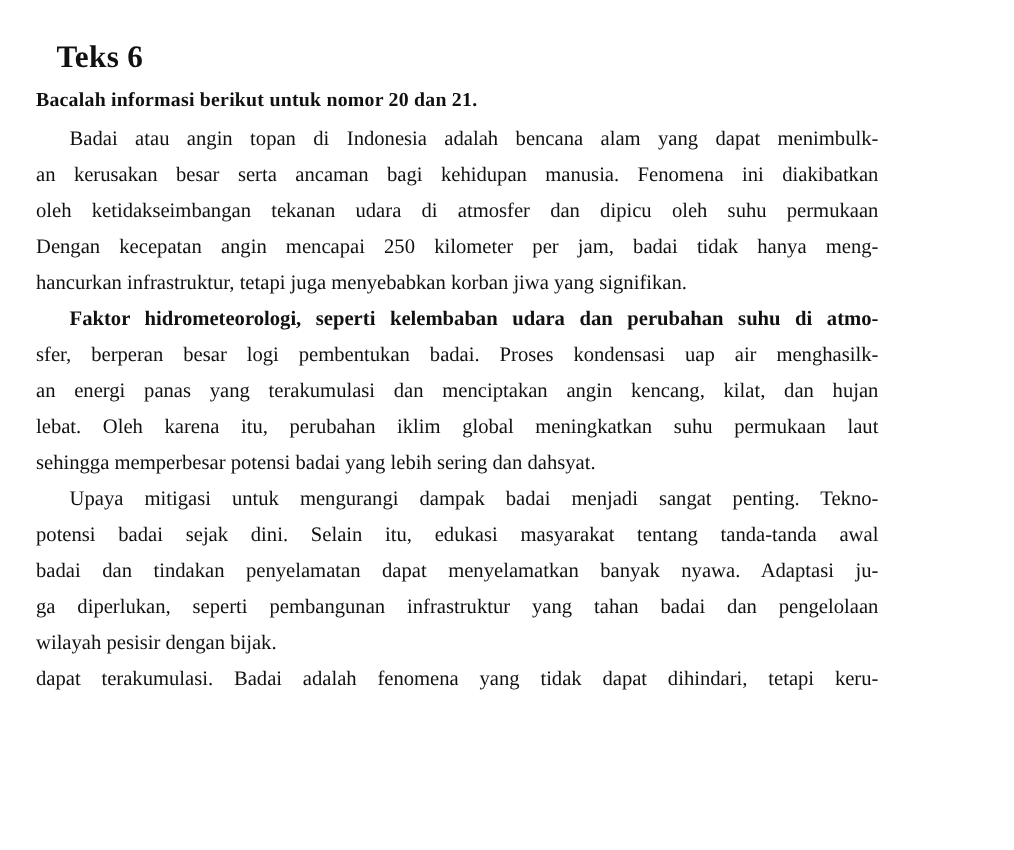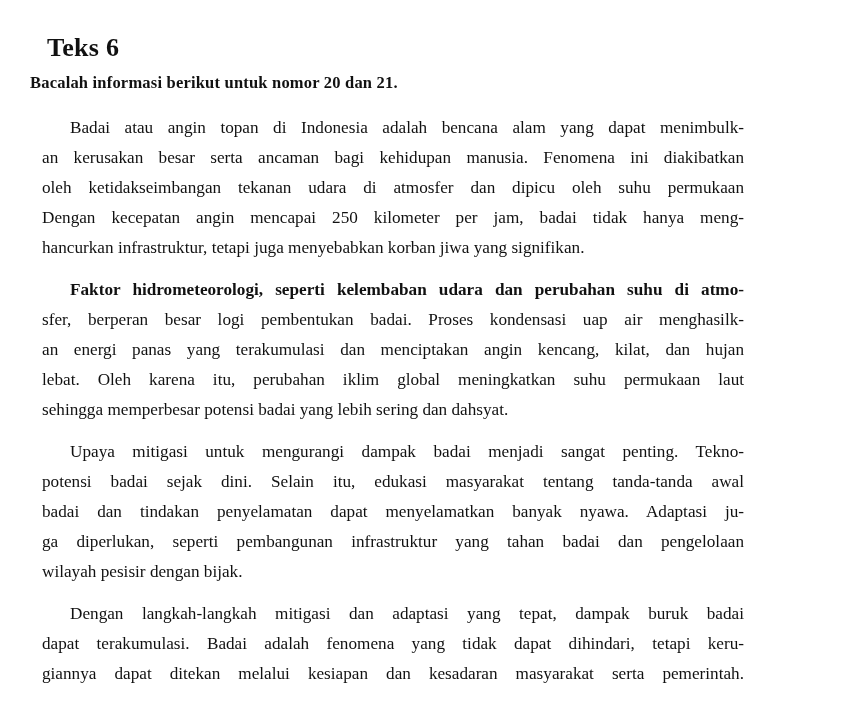--- a/index.html
+++ b/index.html
@@ -44,21 +44,21 @@
       letter-spacing: 0.2px;
       text-align: right;
     }
     .body {
       position: absolute;
       left: 0;
       top: 101px;
       width: 702px;
     }
     .paragraph {
-      margin: 12px;
+      margin: 0;
     }
     .line {
       display: block;
       width: 702px;
       height: 30px;
       line-height: 30px;
       font-family: "Liberation Serif", "DejaVu Serif", serif;
       font-size: 17.2px;
       text-align: justify;
       text-align-last: justify;
@@ -99,18 +99,16 @@
 
     <div class="paragraph">
       <span class="line first" style="word-spacing: 3.11px;">Upaya mitigasi untuk mengurangi dampak badai menjadi sangat penting. Tekno-</span>
       <span class="line">potensi badai sejak dini.  Selain itu, edukasi masyarakat tentang tanda-tanda awal</span>
       <span class="line">badai dan tindakan penyelamatan dapat menyelamatkan banyak nyawa. Adaptasi ju-</span>
       <span class="line">ga diperlukan, seperti pembangunan infrastruktur yang tahan badai dan pengelolaan</span>
       <span class="line last">wilayah pesisir dengan bijak.</span>
     </div>
 
     <div class="paragraph">
-      <span class="line first" style="word-spacing: 3.11px;">Dengan langkah-langkah mitigasi dan adaptasi yang tepat, dampak buruk badai</span>
       <span class="line">dapat terakumulasi. Badai adalah fenomena yang tidak dapat dihindari, tetapi keru-</span>
-      <span class="line">giannya dapat ditekan melalui kesiapan dan kesadaran masyarakat serta pemerintah.</span>
     </div>
   </div>
 </div>
 
 </body></html>

